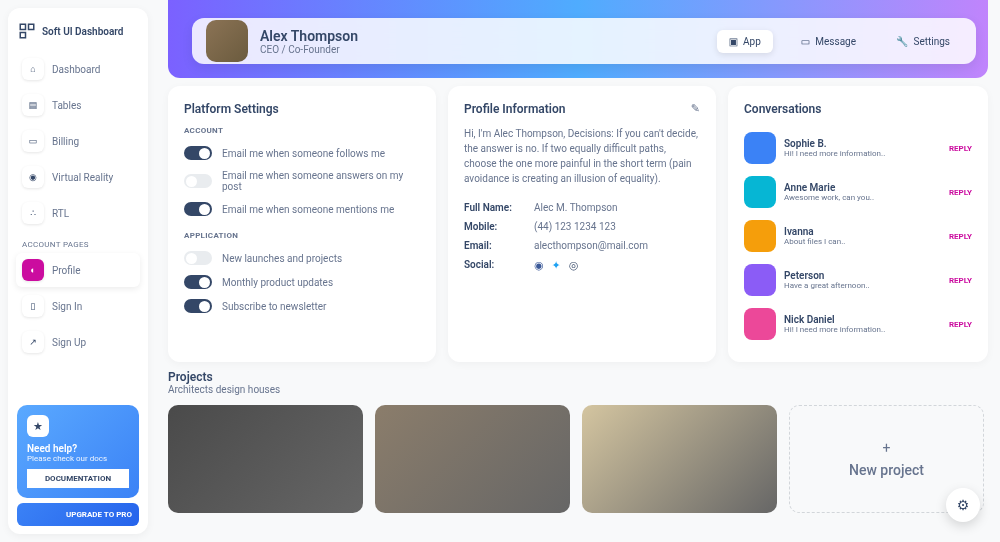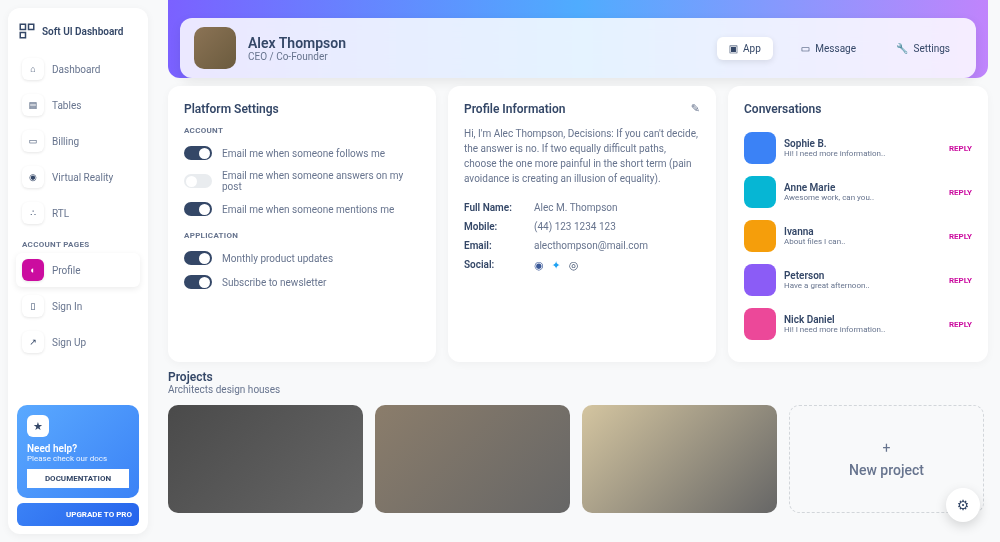--- a/index.html
+++ b/index.html
@@ -4,30 +4,30 @@
 <style>
 *{box-sizing:border-box;margin:0;padding:0;font-family:-apple-system,BlinkMacSystemFont,"Segoe UI",Roboto,sans-serif}
 body{background:#f8f9fa;color:#344767;width:1000px;height:542px;overflow:hidden;position:relative}
 .sidebar{position:absolute;left:8px;top:8px;width:140px;height:526px;background:#fff;border-radius:12px;padding:10px 8px;box-shadow:0 2px 8px rgba(0,0,0,0.05)}
 .logo{display:flex;align-items:center;gap:6px;padding:4px 2px 12px;font-size:10px;font-weight:600;color:#344767}
 .logo-icon{width:18px;height:18px}
 .nav-item{display:flex;align-items:center;gap:8px;padding:6px 6px;border-radius:6px;font-size:10px;color:#67748e;cursor:pointer;margin-bottom:2px}
 .nav-item.active{background:#fff;box-shadow:0 2px 6px rgba(0,0,0,0.08)}
 .nav-item.active .nav-icon{background:#cb0c9f;color:#fff}
 .nav-icon{width:22px;height:22px;border-radius:6px;background:#fff;display:flex;align-items:center;justify-content:center;font-size:9px;box-shadow:0 1px 3px rgba(0,0,0,0.1);color:#344767}
-.nav-section{font-size:8px;font-weight:700;color:#67748e;padding:8px 6px 4px;letter-spacing:0.3px}
+.nav-section{font-size:8px;font-weight:400;color:#67748e;padding:8px 6px 4px;letter-spacing:0.3px}
 .help-card{position:absolute;bottom:36px;left:9px;right:9px;background:linear-gradient(135deg,#5aa9ff,#3b82f6);border-radius:10px;padding:10px;color:#fff}
 .help-star{width:22px;height:22px;background:#fff;border-radius:6px;display:flex;align-items:center;justify-content:center;color:#344767;margin-bottom:6px;font-size:11px}
 .help-title{font-size:10px;font-weight:600}
 .help-sub{font-size:8px;opacity:0.9;margin-bottom:6px}
 .doc-btn{background:#fff;color:#344767;font-size:8px;font-weight:700;padding:5px;border-radius:0;text-align:center;cursor:pointer}
 .upgrade-btn{position:absolute;bottom:8px;left:9px;right:9px;background:linear-gradient(135deg,#3b82f6,#2563eb);color:#fff;font-size:8px;font-weight:700;padding:7px;border-radius:6px;text-align:right;cursor:pointer}
 .main{position:absolute;left:156px;top:0;right:0;height:542px;overflow:hidden}
 .header-bg{height:78px;background:linear-gradient(90deg,#7b61ff,#4facfe,#c084fc);border-radius:0 0 12px 12px;margin:0 12px}
-.profile-bar{position:absolute;top:18px;left:24px;right:24px;height:60px;background:rgba(255,255,255,0.85);backdrop-filter:blur(10px);border-radius:12px;display:flex;align-items:center;padding:0 14px;box-shadow:0 4px 12px rgba(0,0,0,0.08)}
+.profile-bar{position:absolute;top:18px;left:36px;right:24px;height:46px;background:rgba(255,255,255,0.85);backdrop-filter:blur(10px);border-radius:12px;display:flex;align-items:center;padding:0 14px;box-shadow:0 4px 12px rgba(0,0,0,0.08)}
 .avatar{width:42px;height:42px;border-radius:10px;background:linear-gradient(135deg,#8b7355,#6b5b3e);margin-right:12px}
 .profile-name{font-size:14px;font-weight:600;color:#344767}
 .profile-role{font-size:10px;color:#67748e}
 .tabs{margin-left:auto;display:flex;gap:16px;align-items:center}
 .tab{display:flex;align-items:center;gap:5px;font-size:10px;color:#344767;padding:6px 12px;border-radius:6px;cursor:pointer}
 .tab.active{background:#fff;box-shadow:0 2px 6px rgba(0,0,0,0.1)}
 .tab-icon{font-size:10px}
 .content{position:absolute;top:86px;left:12px;right:12px;display:flex;gap:12px}
 .card{background:#fff;border-radius:12px;padding:16px;box-shadow:0 2px 8px rgba(0,0,0,0.04)}
 .card-title{font-size:12px;font-weight:600;color:#344767;margin-bottom:10px}
@@ -157,20 +157,24 @@
             <span>Email me when someone answers on my post</span>
           </div>
           <div class="setting-row">
             <div class="toggle on"></div>
             <span>Email me when someone mentions me</span>
           </div>
         </div>
       <div class="section-label" style="margin-top:10px">APPLICATION</div>
       <div id="opts-app">
           <div class="setting-row">
+            <div class="toggle "></div>
+            <span>New launches and projects</span>
+          </div>
+          <div class="setting-row">
             <div class="toggle on"></div>
             <span>Monthly product updates</span>
           </div>
           <div class="setting-row">
             <div class="toggle on"></div>
             <span>Subscribe to newsletter</span>
           </div>
         </div>
     </div>
 

